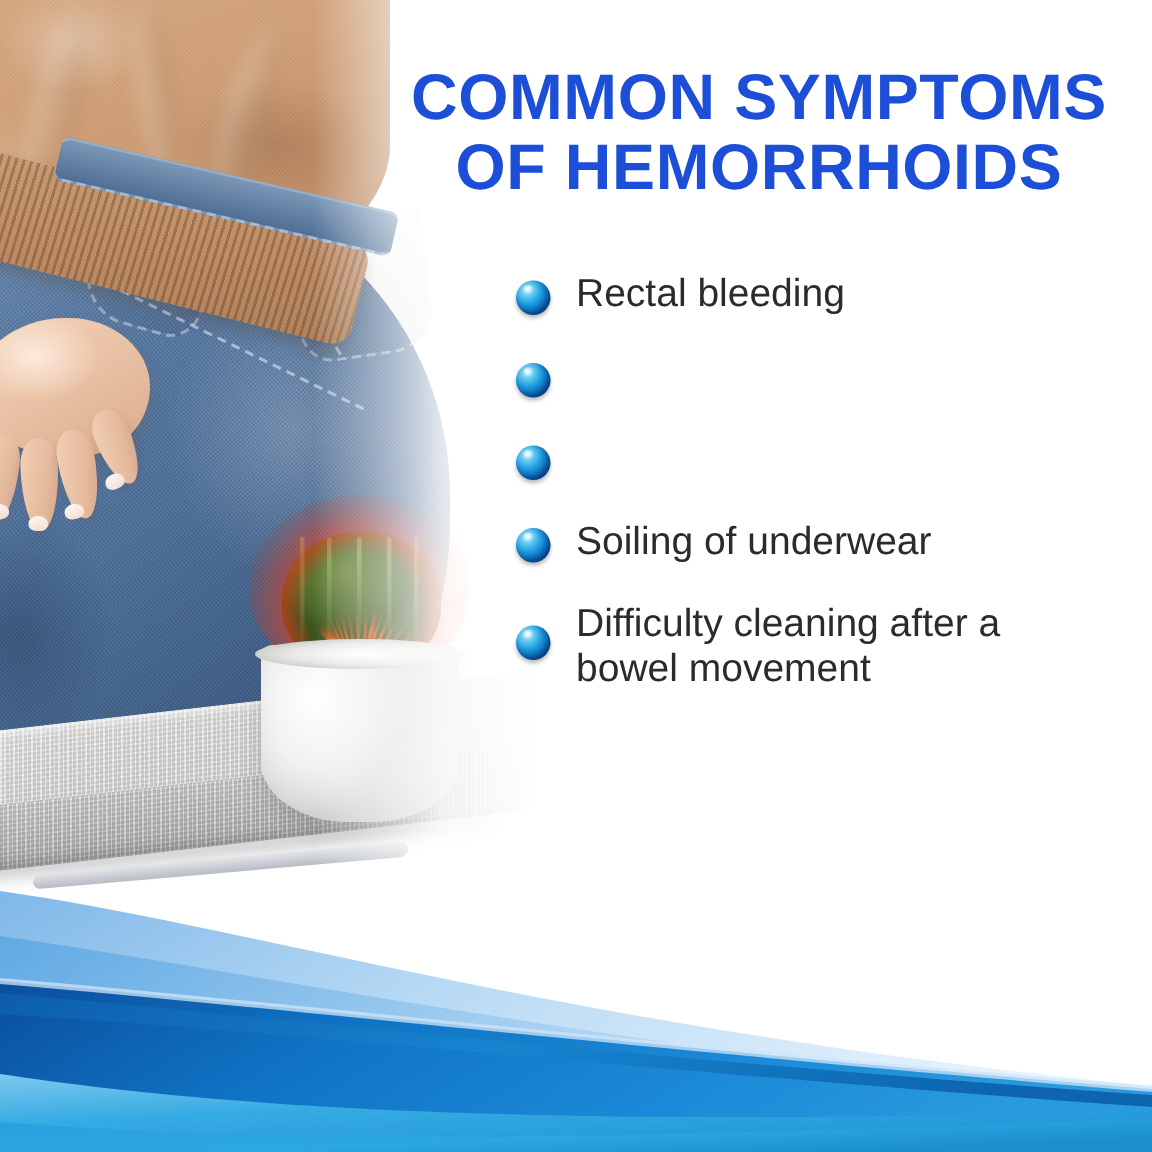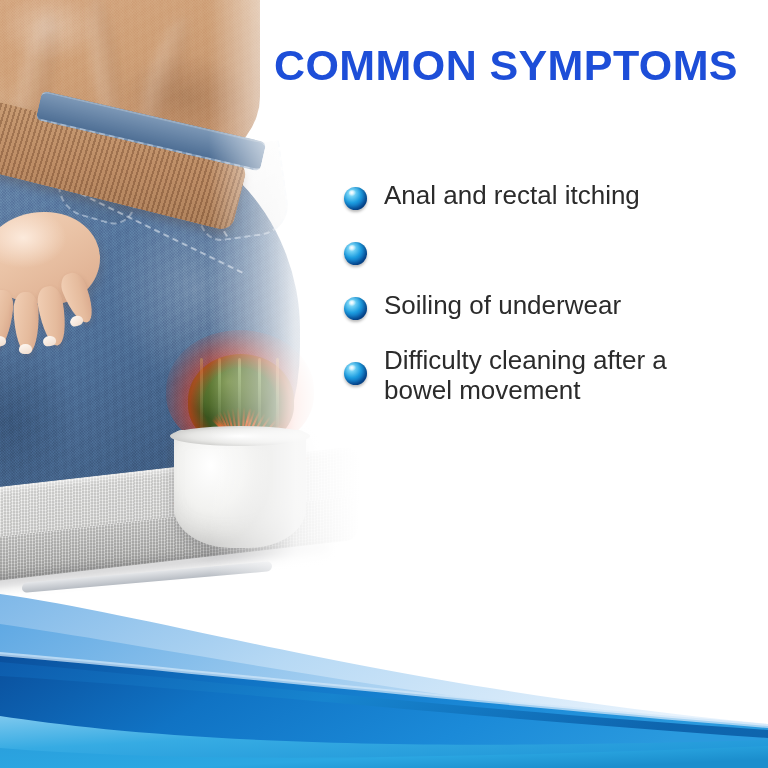--- a/index.html
+++ b/index.html
@@ -466,26 +466,30 @@
       <div class="pot-soil"></div>
       <div class="pot"></div>
       <div class="pot-rim"></div>
     </div>
 
     <div class="photo-white-fade"></div>
   </div>
 
   <div class="title-block">
     <span class="title-line">COMMON SYMPTOMS</span>
+    <span class="title-line">OF HEMORRHOIDS</span>
   </div>
 
   <div class="symptom-list" id="symptom-list">
       <div class="symptom-item">
         <span class="bullet"></span>
-        <span class="symptom-text">Anal and rectal itching</span>
+        <span class="symptom-text">Rectal bleeding</span>
+      </div>
+      <div class="symptom-item">
+        <span class="bullet"></span>
       </div>
       <div class="symptom-item">
         <span class="bullet"></span>
       </div>
       <div class="symptom-item">
         <span class="bullet"></span>
         <span class="symptom-text">Soiling of underwear</span>
       </div>
       <div class="symptom-item multiline">
         <span class="bullet"></span>

